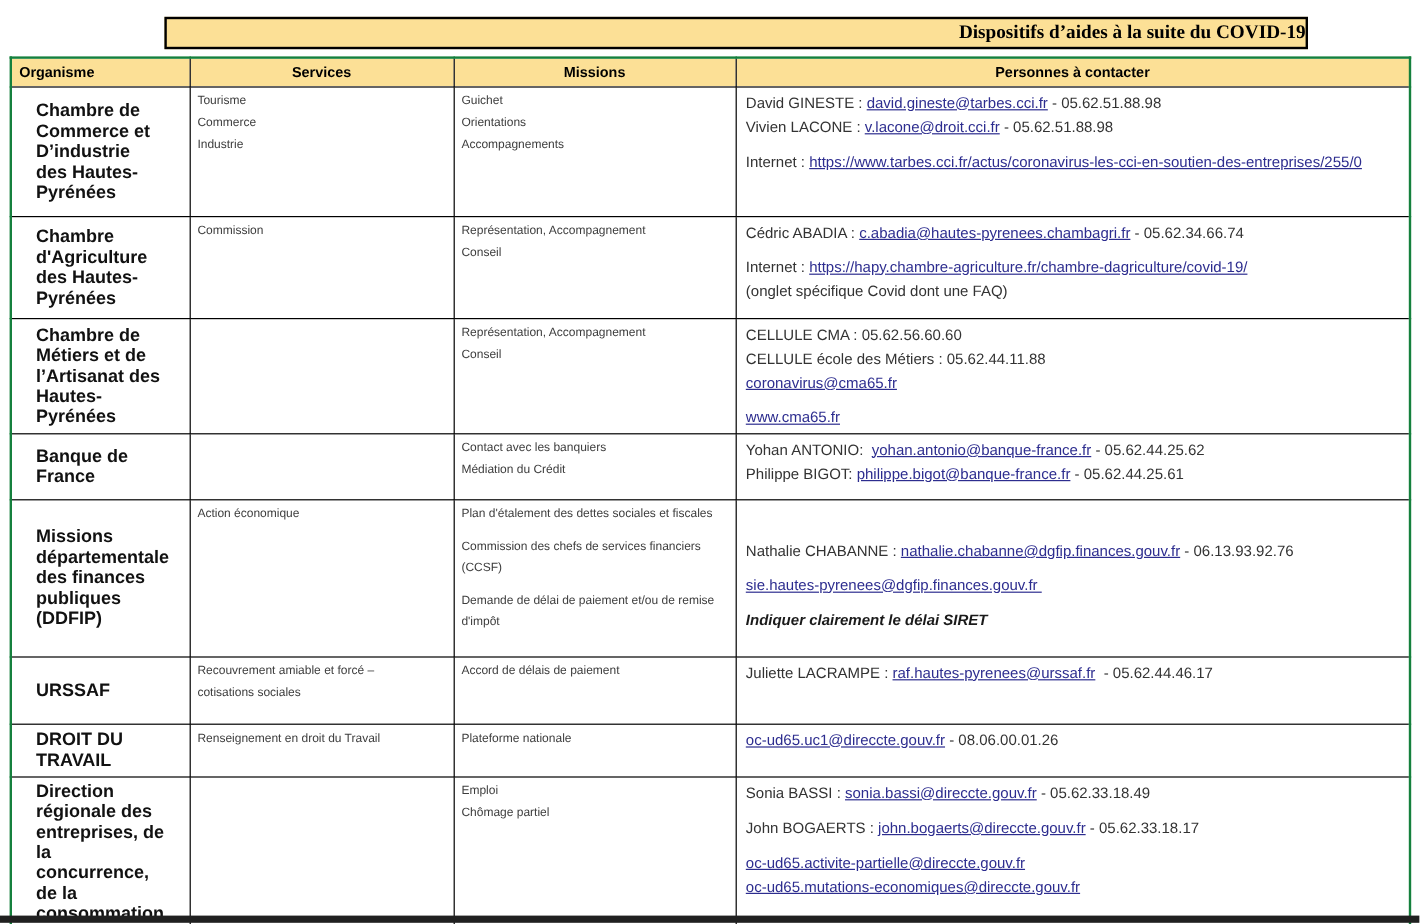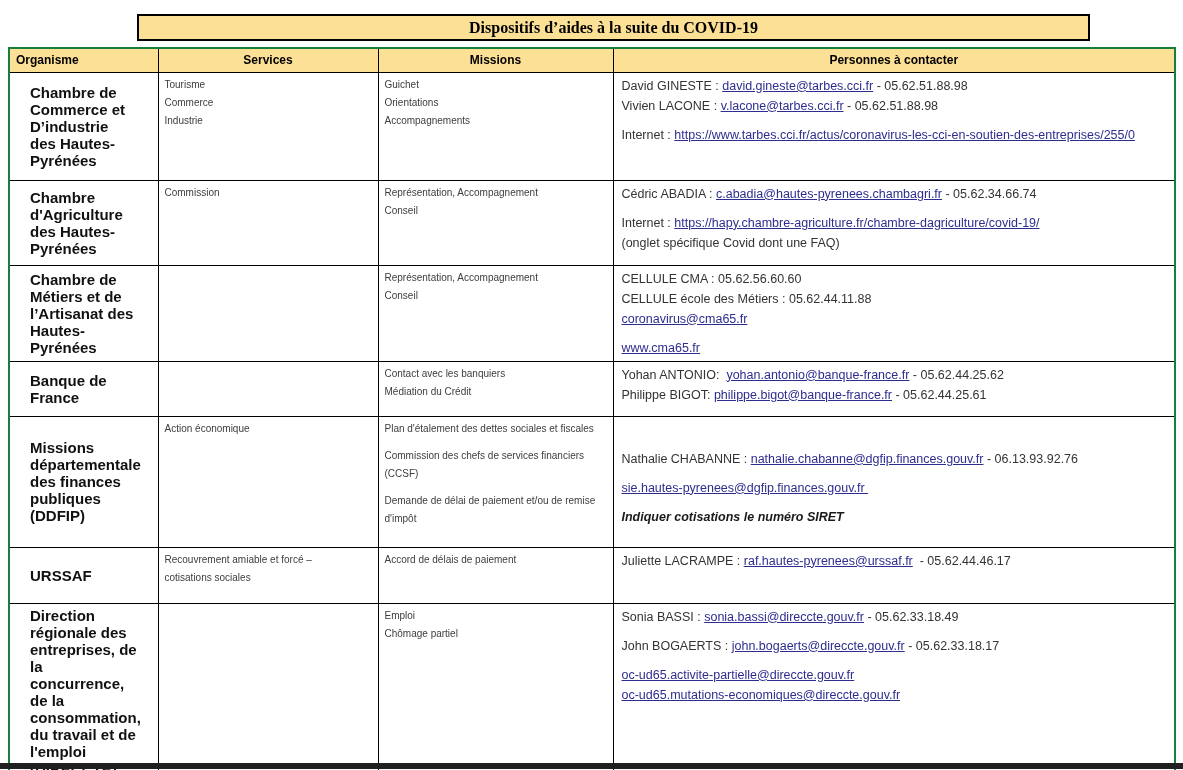--- a/index.html
+++ b/index.html
@@ -5,21 +5,21 @@
   html,body{margin:0;padding:0;}
   body{
     width:1183px;height:770px;position:relative;overflow:hidden;
     background:#ffffff;
     font-family:"Liberation Sans",sans-serif;
   }
   .title-box{
     position:absolute;left:137px;top:14px;width:949px;height:23px;
     background:var(--header-bg,#FCE096);
     border:2px solid #000;
-    text-align:center;
+    text-align:right;
     font-family:"Liberation Serif",serif;
     font-weight:bold;font-size:16px;line-height:23px;color:#000;
   }
   table.main-table{
     position:absolute;left:8px;top:47px;width:1166px;
     border-collapse:collapse;table-layout:fixed;
     border:2px solid #15803d;
   }
   .main-table th,.main-table td{
     border:1px solid #000;overflow:hidden;box-sizing:border-box;
@@ -76,21 +76,21 @@
         <td class="org">
           <div>Chambre de Commerce et D’industrie des Hautes-Pyrénées</div>
         </td>
         <td class="plain">
           <p class="para">Tourisme<br>Commerce<br>Industrie</p>
         </td>
         <td class="plain">
           <p class="para">Guichet<br>Orientations<br>Accompagnements</p>
         </td>
         <td class="contacts">
-          <p class="para"><span>David GINESTE : </span><a class="lnk" href="#">david.gineste@tarbes.cci.fr</a><span> - 05.62.51.88.98</span><br><span>Vivien LACONE : </span><a class="lnk" href="#">v.lacone@tarbes.cci.fr</a><span> - 05.62.51.88.98</span></p>
+          <p class="para"><span>David GINESTE : </span><a class="lnk" href="#">david.gineste@tarbes.cci.fr</a><span> - 05.62.51.88.98</span><br><span>Vivien LACONE : </span><a class="lnk" href="#">v.lacone@droit.cci.fr</a><span> - 05.62.51.88.98</span></p>
           <p class="para"><span>Internet : </span><a class="lnk" href="#">https://www.tarbes.cci.fr/actus/coronavirus-les-cci-en-soutien-des-entreprises/255/0</a></p>
         </td>
       </tr>
       <tr style="height: 85px;">
         <td class="org">
           <div>Chambre d'Agriculture des Hautes-Pyrénées</div>
         </td>
         <td class="plain">
           <p class="para">Commission</p>
         </td>
@@ -136,35 +136,49 @@
         </td>
         <td class="plain">
           <p class="para">Plan d'étalement des dettes sociales et fiscales</p>
           <p class="para">Commission des chefs de services financiers (CCSF)</p>
           <p class="para">Demande de délai de paiement et/ou de remise d'impôt</p>
         </td>
         <td class="contacts">
           <p class="para"><span> </span></p>
           <p class="para"><span>Nathalie CHABANNE : </span><a class="lnk" href="#">nathalie.chabanne@dgfip.finances.gouv.fr</a><span> - 06.13.93.92.76</span></p>
           <p class="para"><a class="lnk" href="#">sie.hautes-pyrenees@dgfip.finances.gouv.fr </a></p>
-          <p class="para"><span class="bi">Indiquer cotisations le numéro SIRET</span></p>
+          <p class="para"><span class="bi">Indiquer clairement le délai SIRET</span></p>
         </td>
       </tr>
       <tr style="height: 56px;">
         <td class="org">
           <div>URSSAF</div>
         </td>
         <td class="plain">
           <p class="para">Recouvrement amiable et forcé –<br>cotisations sociales</p>
         </td>
         <td class="plain">
           <p class="para">Accord de délais de paiement</p>
         </td>
         <td class="contacts">
           <p class="para"><span>Juliette LACRAMPE : </span><a class="lnk" href="#">raf.hautes-pyrenees@urssaf.fr</a><span>  - 05.62.44.46.17</span></p>
+        </td>
+      </tr>
+      <tr style="height: 44px;">
+        <td class="org">
+          <div>DROIT DU TRAVAIL</div>
+        </td>
+        <td class="plain">
+          <p class="para">Renseignement en droit du Travail</p>
+        </td>
+        <td class="plain">
+          <p class="para">Plateforme nationale</p>
+        </td>
+        <td class="contacts">
+          <p class="para"><a class="lnk" href="#">oc-ud65.uc1@direccte.gouv.fr</a><span> - 08.06.00.01.26</span></p>
         </td>
       </tr>
       <tr style="height: 84px;">
         <td class="org">
           <div>Direction régionale des entreprises, de la concurrence, de la consommation, du travail et de l'emploi (DIRECCTE)</div>
         </td>
         <td class="plain"></td>
         <td class="plain">
           <p class="para">Emploi<br>Chômage partiel</p>
         </td>

